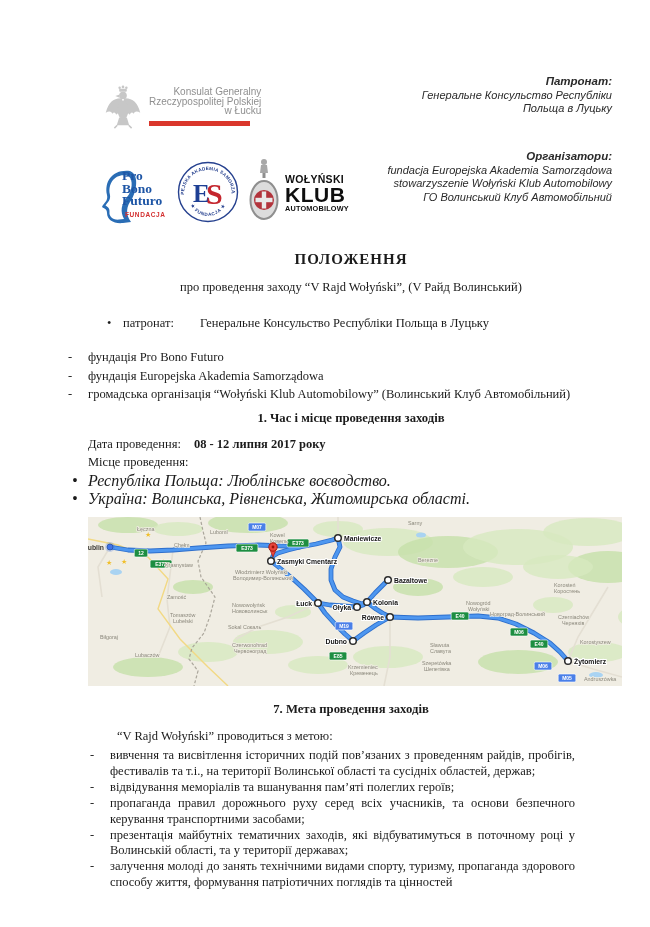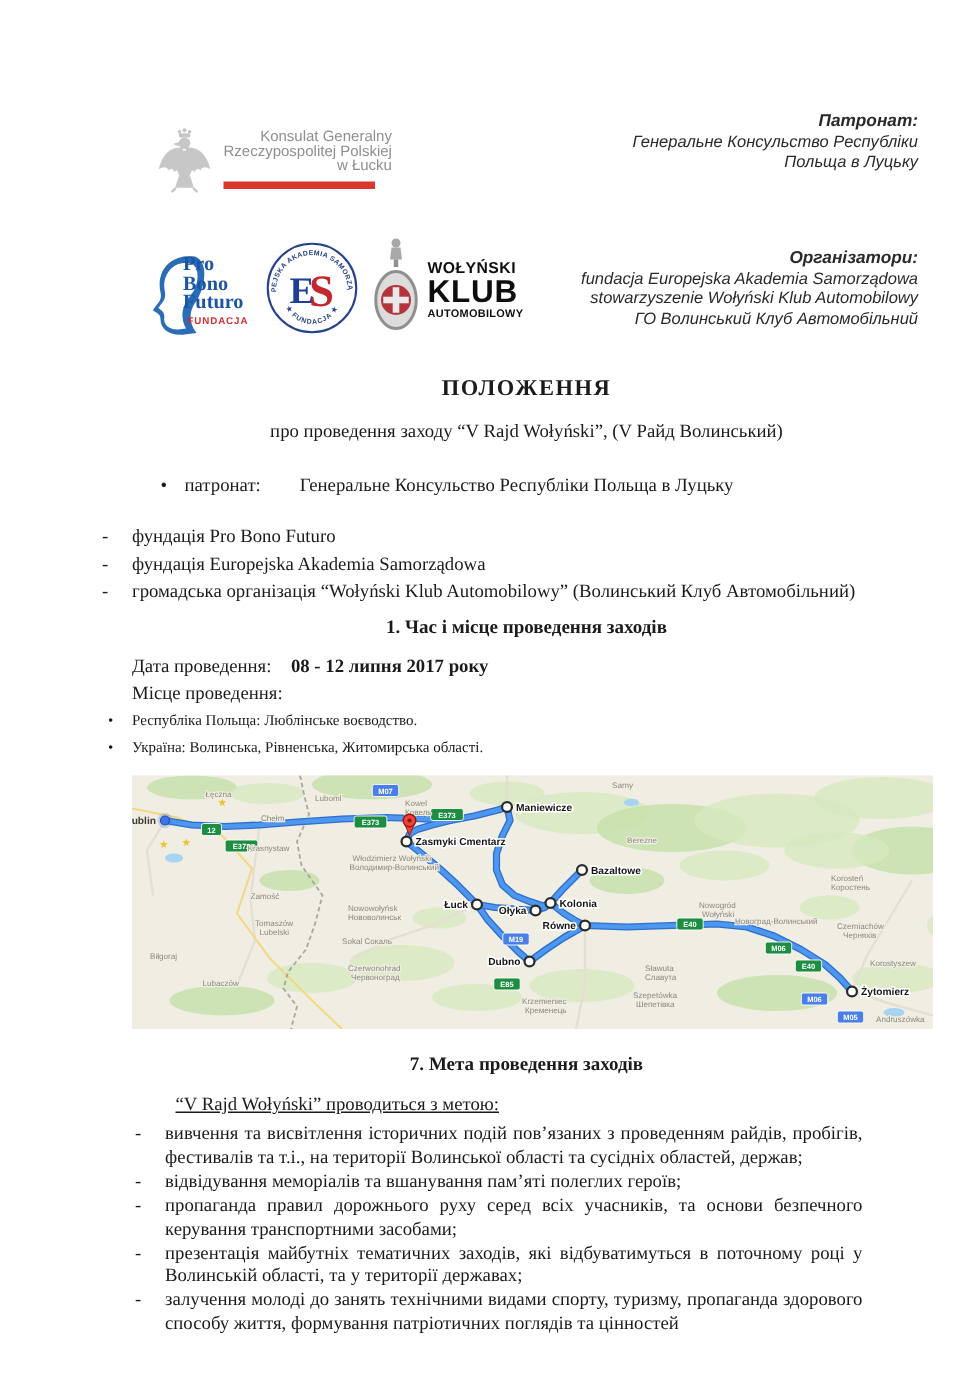--- a/index.html
+++ b/index.html
@@ -7,21 +7,21 @@
        font-family:"Liberation Serif",serif;color:#1b1b1b;}
   .abs{position:absolute;}
   
   .consulate{left:103px;top:84px;width:200px;height:55px;}
   .cons-text{position:absolute;left:46px;top:3px;font-family:"Liberation Sans",sans-serif;
              font-size:10px;line-height:9.5px;color:#8f8f8f;white-space:nowrap;text-align:right;}
   .red-bar{position:absolute;left:46px;top:37px;width:101px;height:4.5px;background:#da372c;}
   .patronat{right:38px;top:75px;text-align:right;font-family:"Liberation Sans",sans-serif;
             font-style:italic;font-size:11px;line-height:13.5px;color:#2a2a2a;}
   .patronat .lbl{font-weight:bold;font-size:11.5px;}
-  .organizers{right:38px;top:166px;text-align:right;font-family:"Liberation Sans",sans-serif;
+  .organizers{right:38px;top:150px;text-align:right;font-family:"Liberation Sans",sans-serif;
             font-style:italic;font-size:11px;line-height:13.5px;color:#2a2a2a;}
   .organizers .lbl{font-weight:bold;font-size:11.5px;}
   
   .pbf{left:100px;top:166px;width:86px;height:64px;}
   .pbf-words{position:absolute;left:22px;top:4px;font-family:"Liberation Serif",serif;
              font-weight:bold;font-size:13.5px;line-height:12.5px;color:#1d55a5;}
   .pbf-sub{position:absolute;left:25px;top:45px;font-family:"Liberation Sans",sans-serif;
            font-weight:bold;font-size:6.5px;letter-spacing:.6px;color:#d32f2f;}
   .eas{left:177px;top:161px;width:62px;height:62px;}
   .wka{left:247px;top:157px;width:130px;height:74px;}
@@ -41,26 +41,26 @@
   .bullet-list1 li::before{content:"\2022";position:absolute;left:0;}
   .bullet-list1 .val{margin-left:26px;}
   .dash-list1{left:67px;top:348px;font-size:12.5px;line-height:18.7px;width:540px;}
   .dash-list1 li{padding-left:21px;}
   .dash-list1 li::before{content:"-";position:absolute;left:1px;}
   .h-center{width:566px;left:68px;text-align:center;font-weight:bold;font-size:12.7px;}
   .h-sec1{top:411px;}
   .date-line{left:88px;top:437px;font-size:12.5px;}
   .date-line .val{font-weight:bold;margin-left:13px;}
   .place-line{left:88px;top:455px;font-size:12.5px;}
-  .bullet-list2{left:72px;top:472px;font-size:10px;line-height:17.5px;width:540px;}
+  .bullet-list2{left:72px;top:472px;font-size:16px;line-height:17.5px;width:540px;font-style:italic;}
   .bullet-list2 li{padding-left:16px;}
   .bullet-list2 li::before{content:"\2022";position:absolute;left:0;}
   .map-wrap{left:88px;top:517px;width:534px;height:169px;background:#f0ede3;}
   .h-sec2{top:702px;}
-  .intro2{left:117px;top:729px;font-size:12.5px;text-decoration:underline;}
+  .intro2{left:117px;top:729px;font-size:12.5px;}
   .goal-list{left:88px;top:748px;width:487px;font-size:12.5px;line-height:15.9px;}
   .goal-list li{padding-left:22px;text-align:justify;}
   .goal-list li::before{content:"-";position:absolute;left:2px;}
 </style>
 </head>
 <body>
 
 <div class="abs consulate">
   <svg width="40" height="46" viewBox="0 0 40 48">
     <g fill="#c7c7c7">

